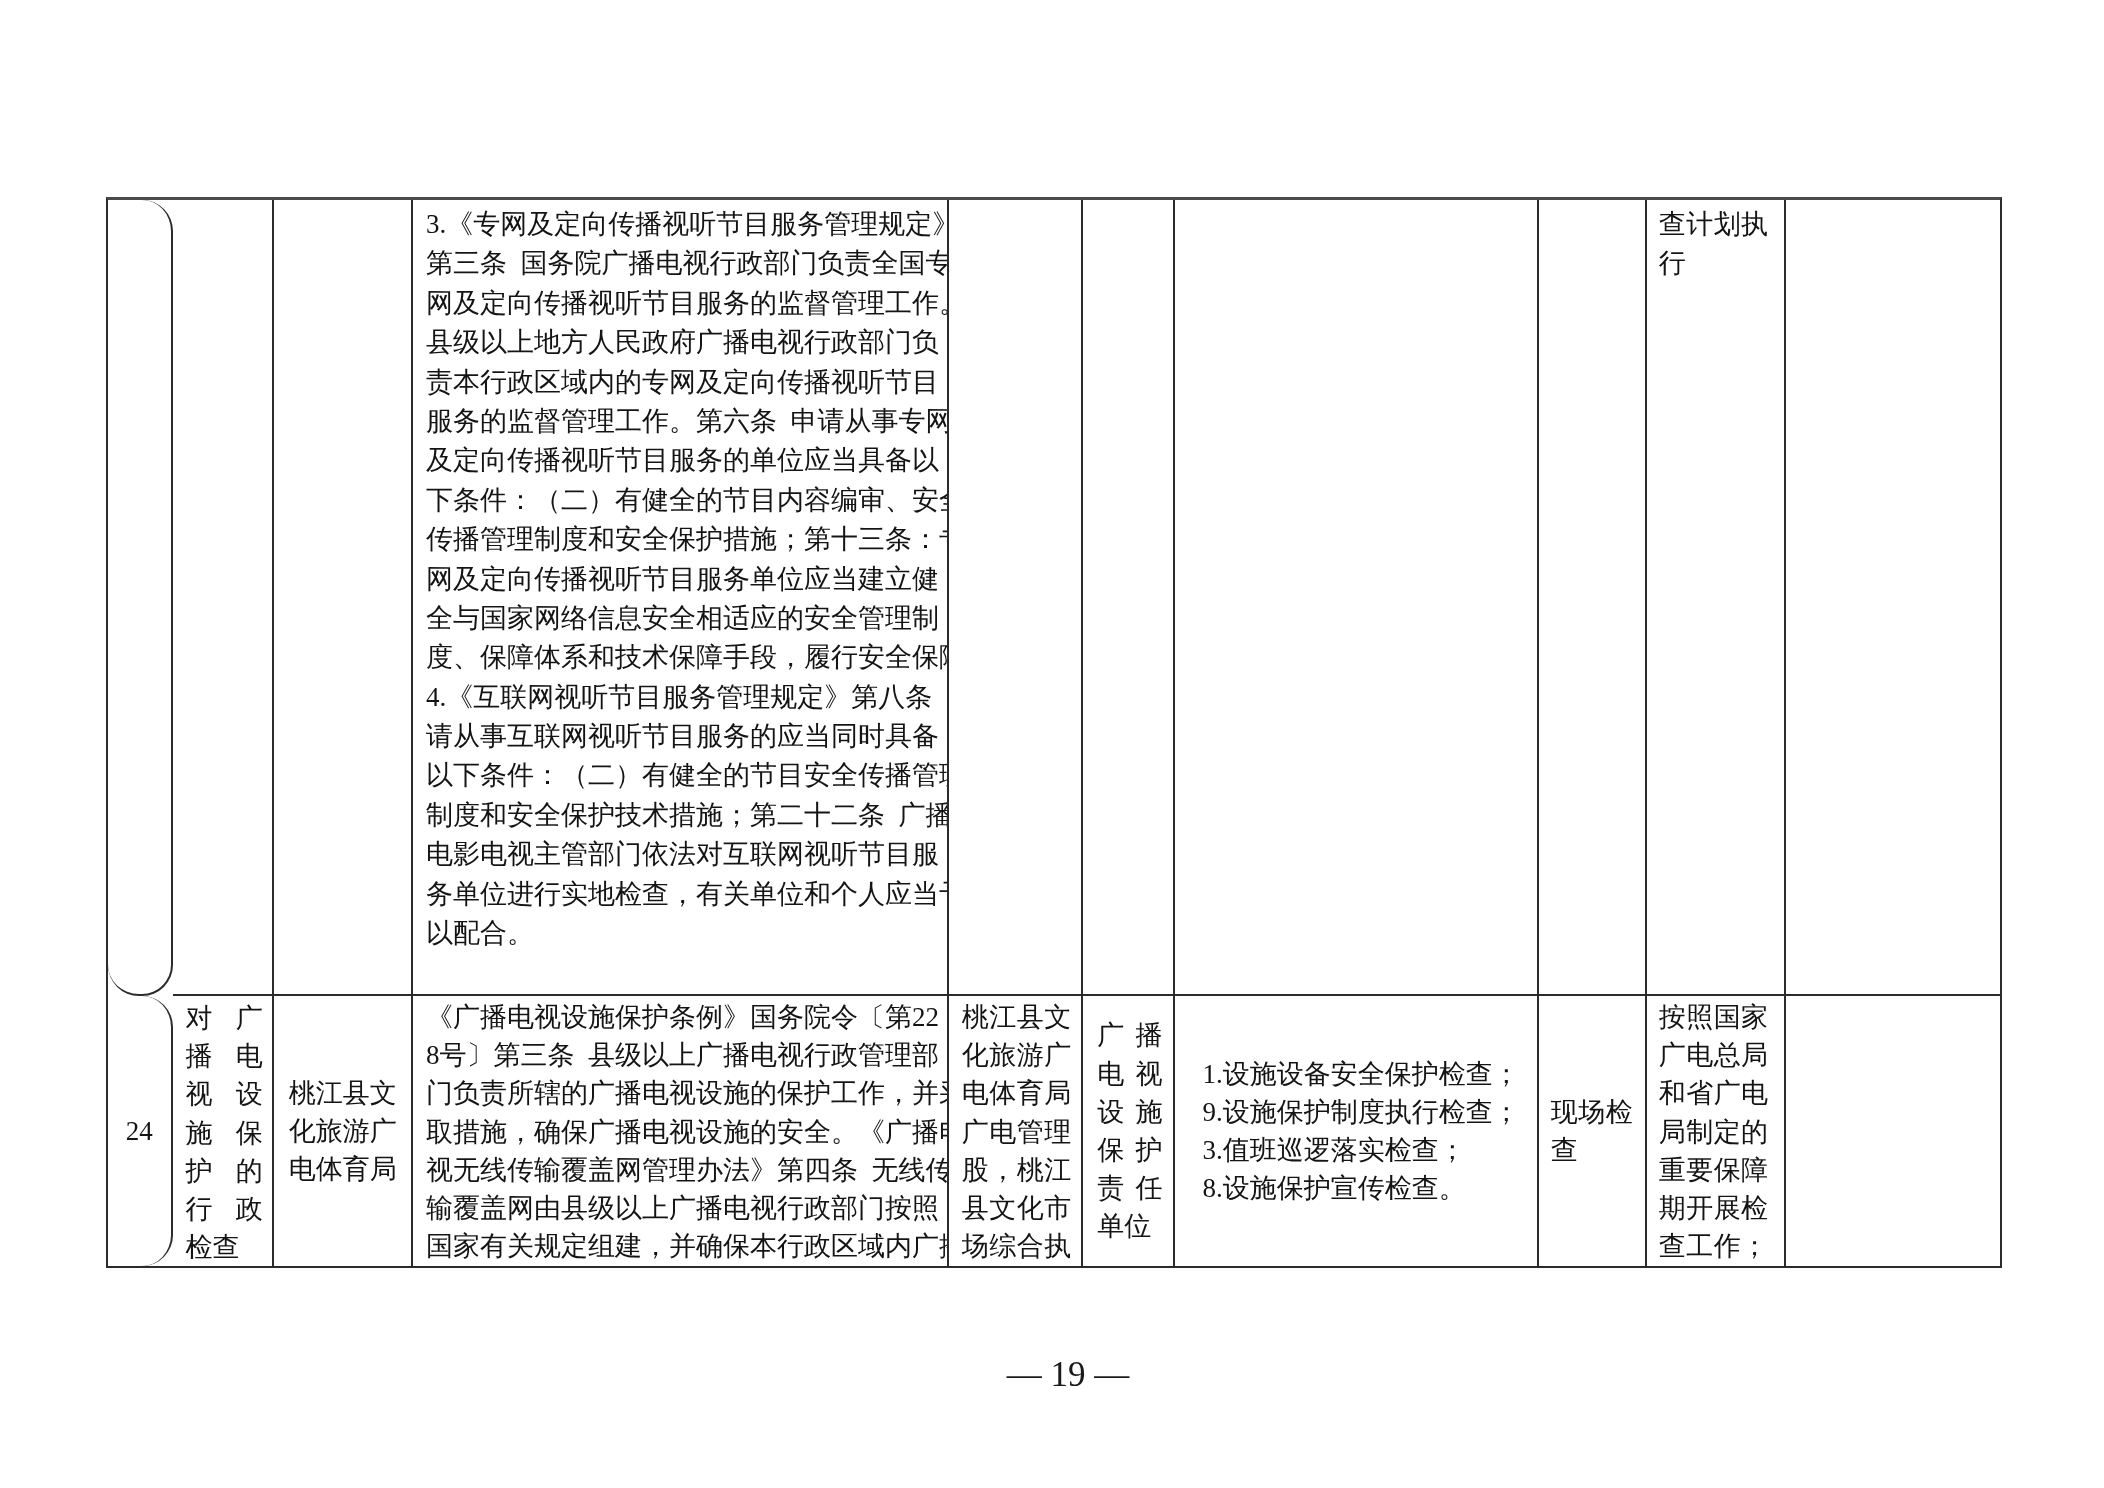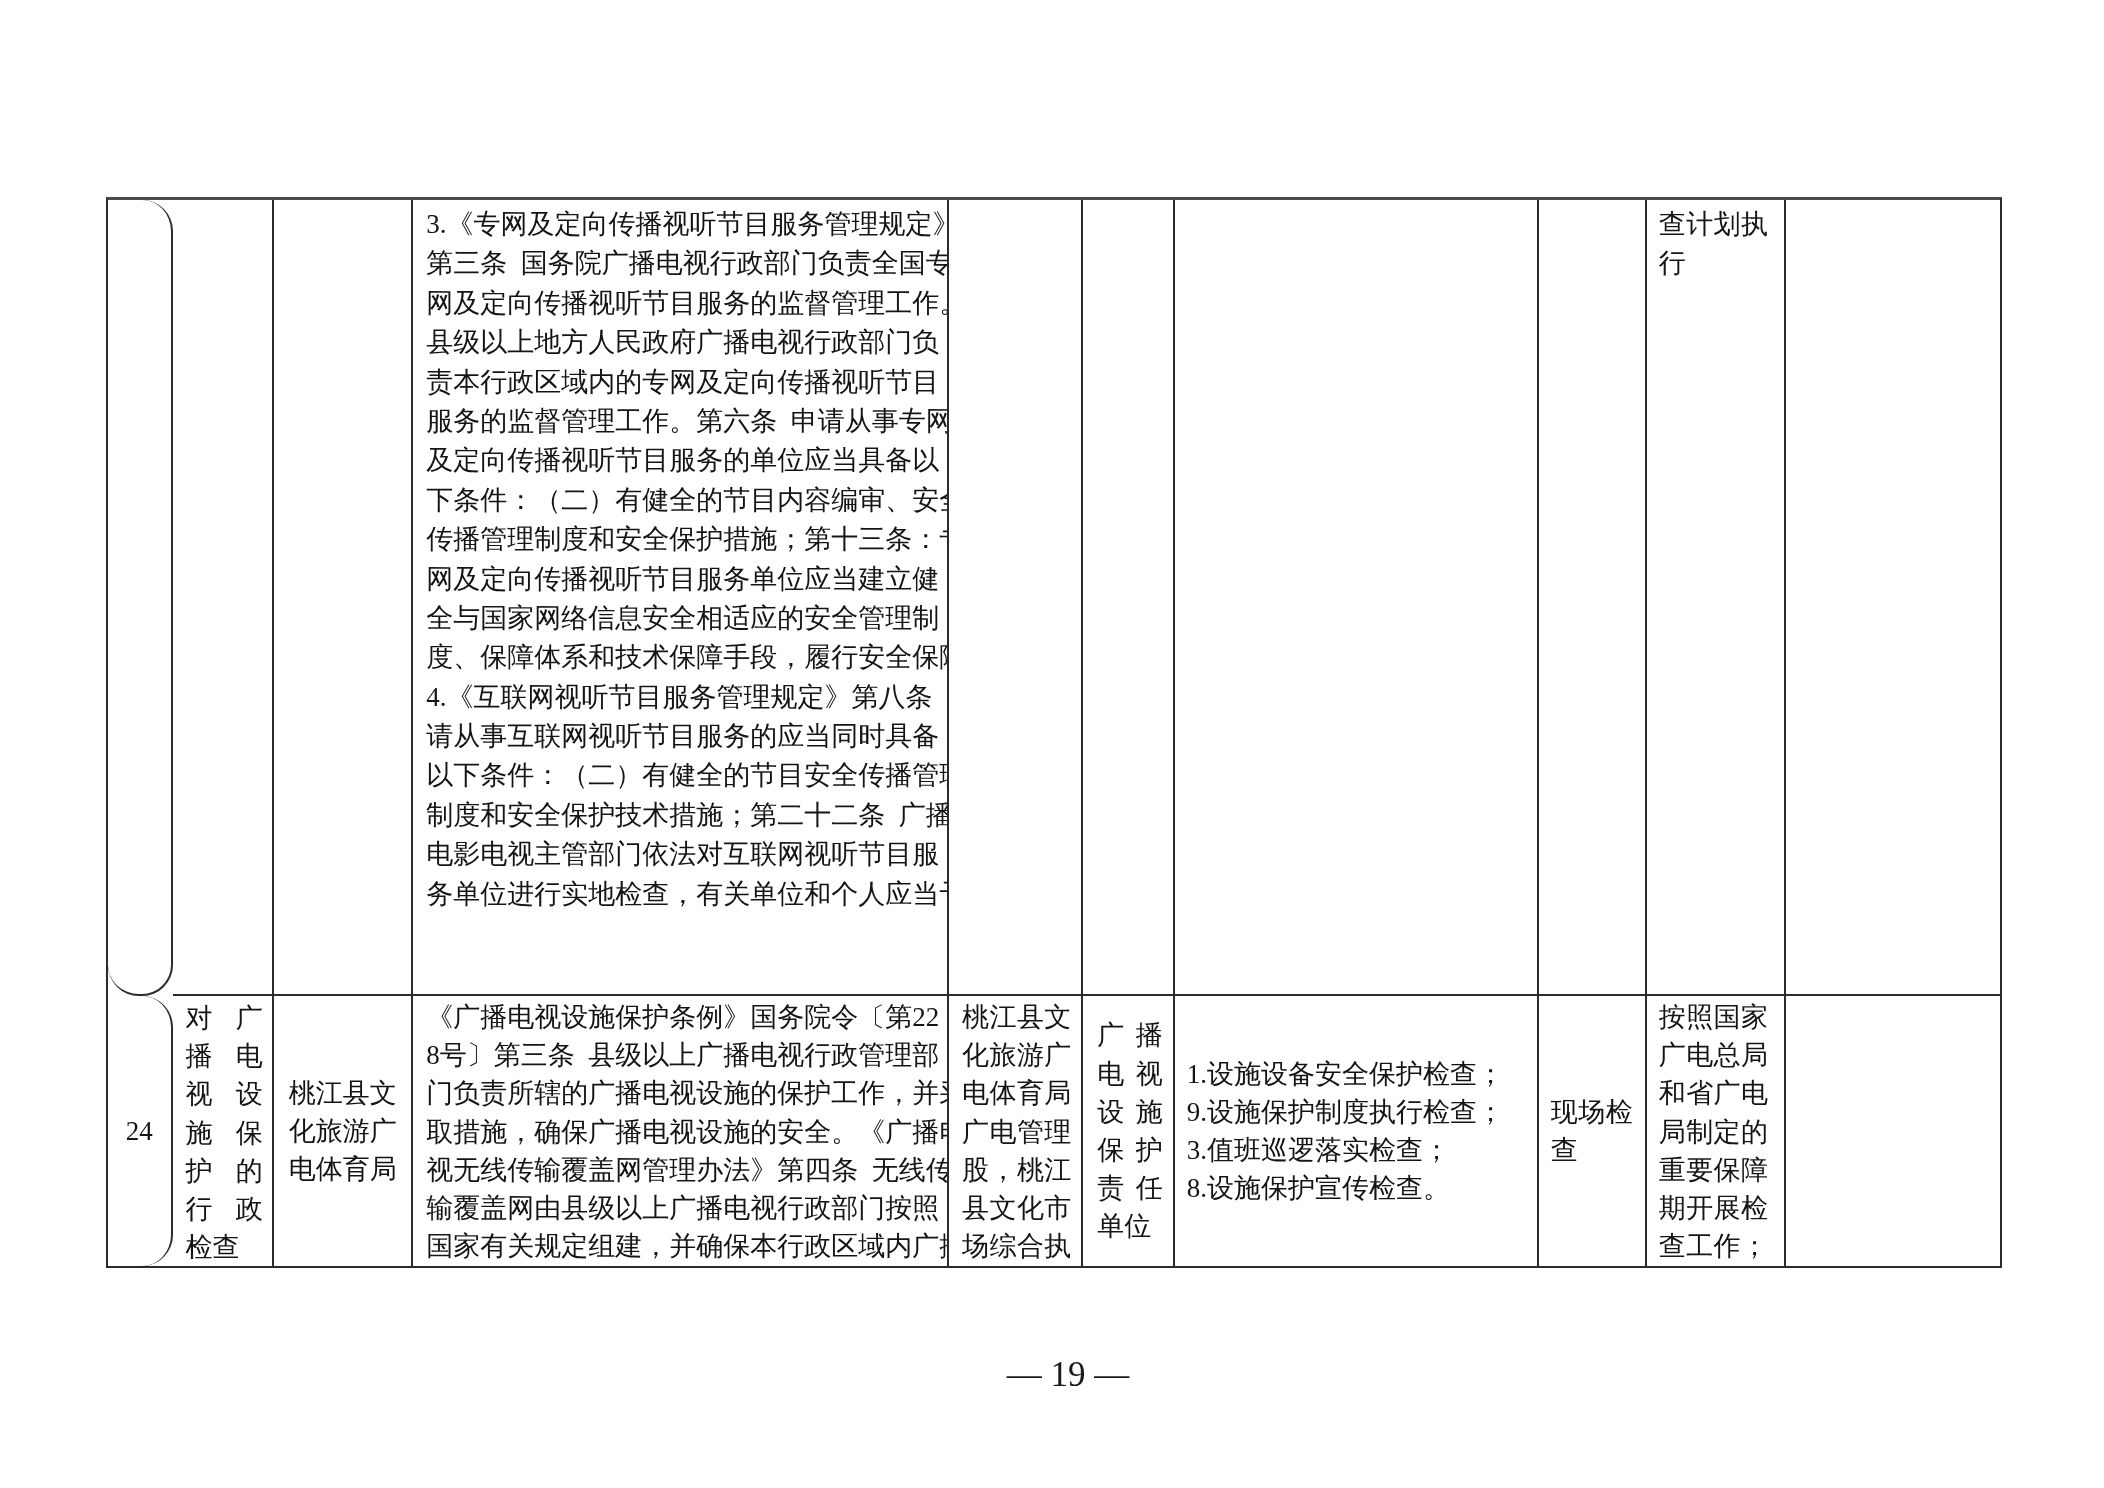--- a/index.html
+++ b/index.html
@@ -39,21 +39,21 @@
   .ln.just .sp{width:.5em;}
   .ln.left{white-space:pre;text-align:left;}
   .vcenter{display:flex;flex-direction:column;justify-content:center;}
   
   .c1{width:66px;text-align:center;border-radius:31px;}
   .c2{width:103px;padding:3px 9px 0 13px;}
   .c3{width:142px;padding:0 15px;}
   .c4{width:548px;padding:5px 10px 0 13px;}
   .c5{width:137px;padding:2px 10px 0 13px;}
   .c6{width:93px;padding:0 10px 0 14px;}
-  .c7{width:372px;padding:0 6px 0 12px;}
+  .c7{width:372px;padding:0 6px 0 28px;}
   .c8{width:110px;padding:0 12px;}
   .c9{width:142px;padding:5px 16px 0 12px;}
   .c10{width:219px;}
   .row-24 .c4{padding-top:2px;}
   .row-24 .c9{padding-top:2px;}
   .page-num{
     position:absolute;left:16px;top:1337px;width:2104px;
     text-align:center;font-size:35px;color:#1a1a1a;margin-top:18px;
   }
 </style>
@@ -454,20 +454,21 @@
             <span>关</span>
             <span>单</span>
             <span>位</span>
             <span>和</span>
             <span>个</span>
             <span>人</span>
             <span>应</span>
             <span>当</span>
             <span>予</span>
           </div>
+          <div class="ln left">以配合。</div>
         </div>
       <div class="cell c5"></div>
       <div class="cell c6"></div>
       <div class="cell c7"></div>
       <div class="cell c8"></div>
       <div class="cell c9">
           <div class="ln just">
             <span>查</span>
             <span>计</span>
             <span>划</span>

